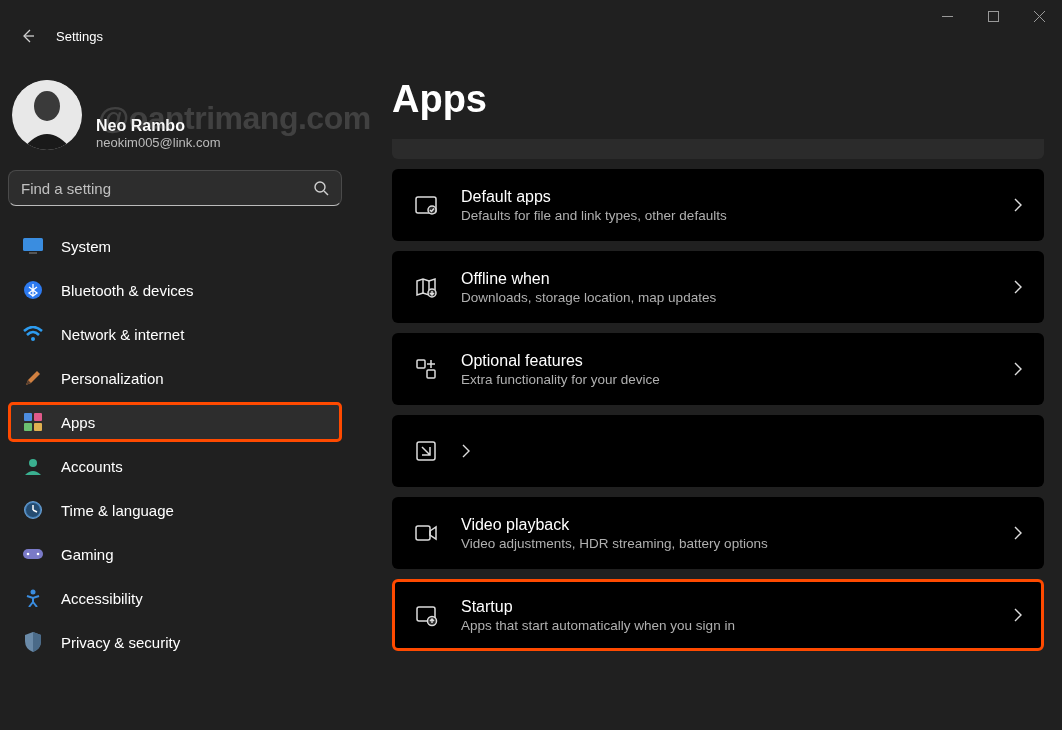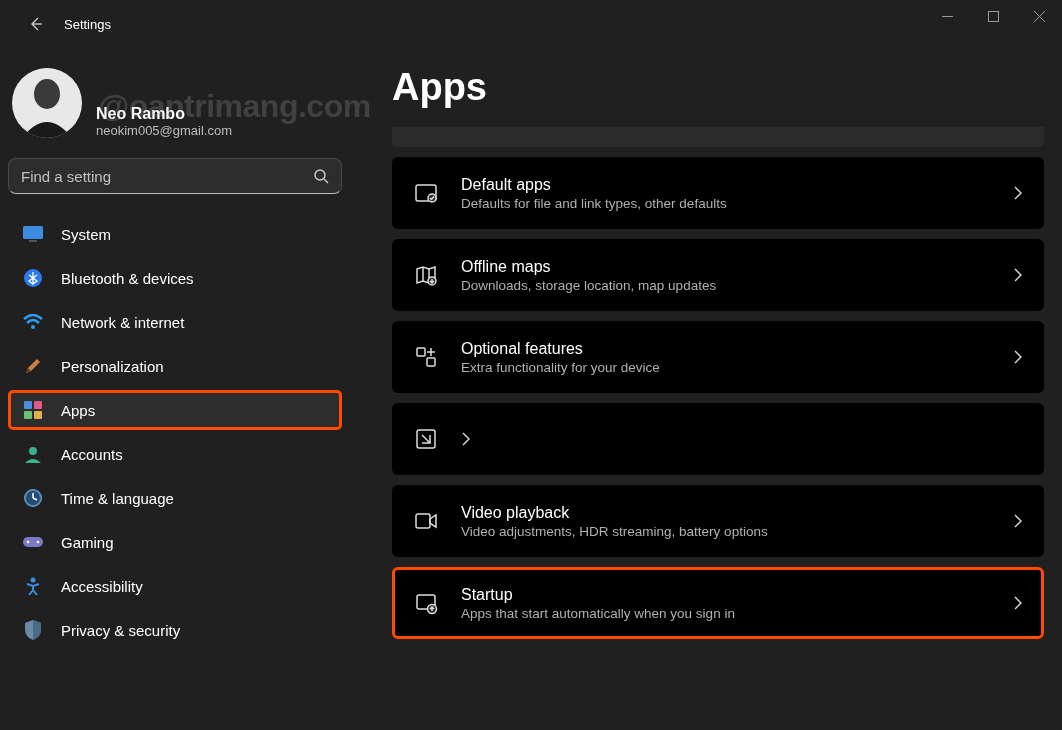--- a/index.html
+++ b/index.html
@@ -9,21 +9,22 @@
       background: #202020;
       color: #ffffff;
       font-family: "Segoe UI", sans-serif;
       overflow: hidden;
       position: relative;
     }
     .titlebar {
       height: 48px;
       display: flex;
       align-items: center;
-      padding-left: 16px;
+      padding-left: 8px;
+      margin-top: 12px;
     }
     .back-btn {
       width: 40px;
       height: 40px;
       display: flex;
       align-items: center;
       justify-content: center;
       cursor: pointer;
     }
     .title-text {
@@ -220,21 +221,21 @@
     <div class="profile">
       <div class="avatar">
         <svg viewBox="0 0 70 70">
             <circle cx="35" cy="35" r="35" fill="#e8e8e8"></circle>
             <ellipse cx="35" cy="26" rx="13" ry="15" fill="#3a3a3a"></ellipse>
             <path d="M10 70 Q35 38 60 70 Z" fill="#1a1a1a"></path>
           </svg>
       </div>
       <div class="profile-text">
         <div class="profile-name">Neo Rambo</div>
-        <div class="profile-email">neokim005@gmail.com</div>
+        <div class="profile-email">neokim005@link.com</div>
       </div>
       <div class="watermark">@oantrimang.com</div>
     </div>
 
     <div class="search">
       <input placeholder="Find a setting" style="">
       <svg width="16" height="16" viewBox="0 0 16 16">
           <circle cx="7" cy="7" r="5" stroke="#d0d0d0" stroke-width="1.4" fill="none"></circle>
           <line x1="11" y1="11" x2="15" y2="15" stroke="#d0d0d0" stroke-width="1.4"></line>
         </svg>
@@ -366,21 +367,21 @@
     <div class="card">
       <span class="card-icon">
           <svg width="24" height="24" viewBox="0 0 24 24" stroke="#ddd" stroke-width="1.5" fill="none">
             <path d="M3 6l6-2 6 2 6-2v14l-6 2-6-2-6 2z"></path>
             <path d="M9 4v14M15 6v14"></path>
             <circle cx="18" cy="18" r="4" fill="#2b2b2b"></circle>
             <path d="M18 16v4M16 18l2 2 2-2"></path>
           </svg>
         </span>
       <div class="card-text">
-        <div class="card-title">Offline maps</div>
+        <div class="card-title">Offline when</div>
         <div class="card-sub">Downloads, storage location, map updates</div>
       </div>
       <span class="chev">
           <svg width="10" height="16" viewBox="0 0 10 16">
             <path d="M2 2l6 6-6 6" stroke="#ddd" stroke-width="1.4" fill="none"></path>
           </svg>
         </span>
     </div>
 
     <div class="card">

